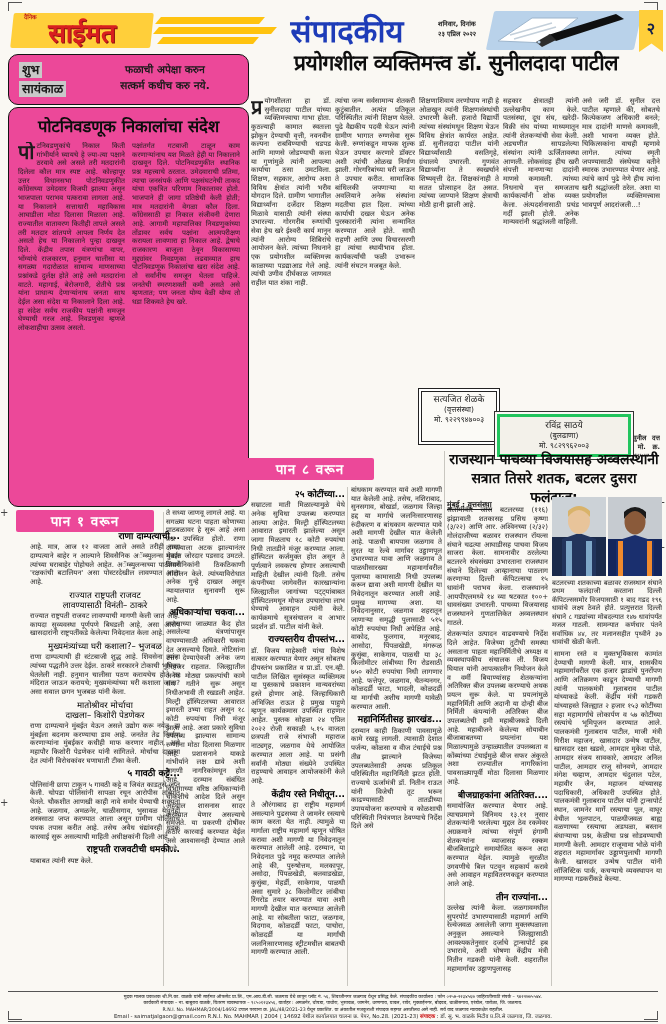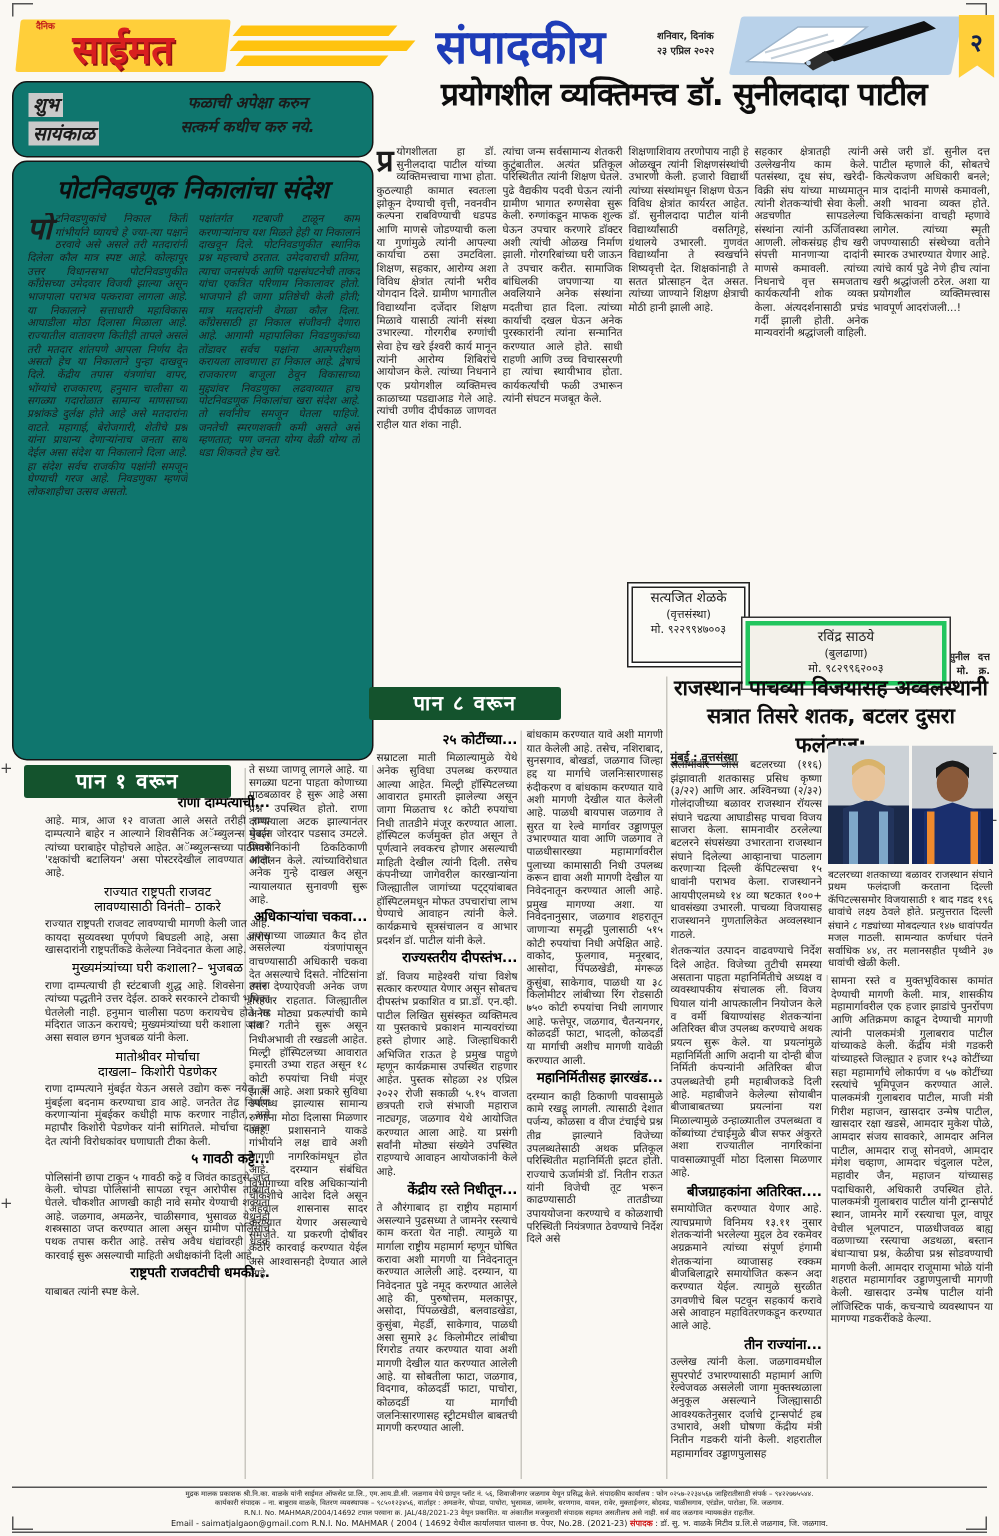--- a/index.html
+++ b/index.html
@@ -4,23 +4,23 @@
 <style>
   html,body{margin:0;padding:0;background:#e9e7e2;}
   .page{position:relative;width:666px;height:1024px;background:#faf8f3;overflow:hidden;
         font-family:"DejaVu Sans","Liberation Sans",sans-serif;color:#1b1b1b;}
   .abs{position:absolute;}
   .txt{font-size:7px;line-height:1.24;text-align:justify;color:#1c1c1c;overflow:hidden;}
   .txt p{margin:0 0 3px 0;}
   .sub{font-weight:bold;font-size:9px;line-height:1.15;text-align:right;margin:3px 0 2px;color:#000;}
   .subc{font-weight:normal;font-size:8.5px;line-height:1.2;text-align:center;margin:3px 0 2px;color:#000;}
   .dropcap{float:left;font-size:20px;line-height:.9;font-weight:bold;padding:1px 2px 0 0;}
-  .banner{background:#14532d;color:#fff;font-weight:bold;font-size:13.5px;text-align:center;
+  .banner{background:#ec4899;color:#fff;font-weight:bold;font-size:13.5px;text-align:center;
           line-height:22px;border-radius:2px;letter-spacing:1px;}
-  .roundbox{border:1.6px solid #141414;border-radius:10px;background:#0f766e;font-style:italic;}
+  .roundbox{border:1.6px solid #141414;border-radius:10px;background:#ec4899;}
   .vr{width:1px;background:#c9c7c0;}
   .cropmark{color:#444;font-size:10px;line-height:1;}
   .cornerH{height:1px;background:#555;}
   .cornerV{width:1px;background:#555;}
   .headline-main{font-weight:bold;font-size:21px;line-height:1.1;text-align:center;letter-spacing:-.5px;color:#0d0d0d;}
   .headline-lead{font-weight:bold;font-size:16.5px;text-align:center;color:#0d0d0d;}
   .headline-sports{font-weight:bold;font-size:14px;line-height:1.35;text-align:center;color:#0d0d0d;}
   .dateline{font-weight:bold;font-size:7.5px;border-bottom:1px solid #222;display:inline-block;}
   .authbox{border:1px solid #222;box-shadow:inset 0 0 0 2px #fff,inset 0 0 0 3px #222;
            text-align:center;background:#fbfaf6;padding-top:5px;}

